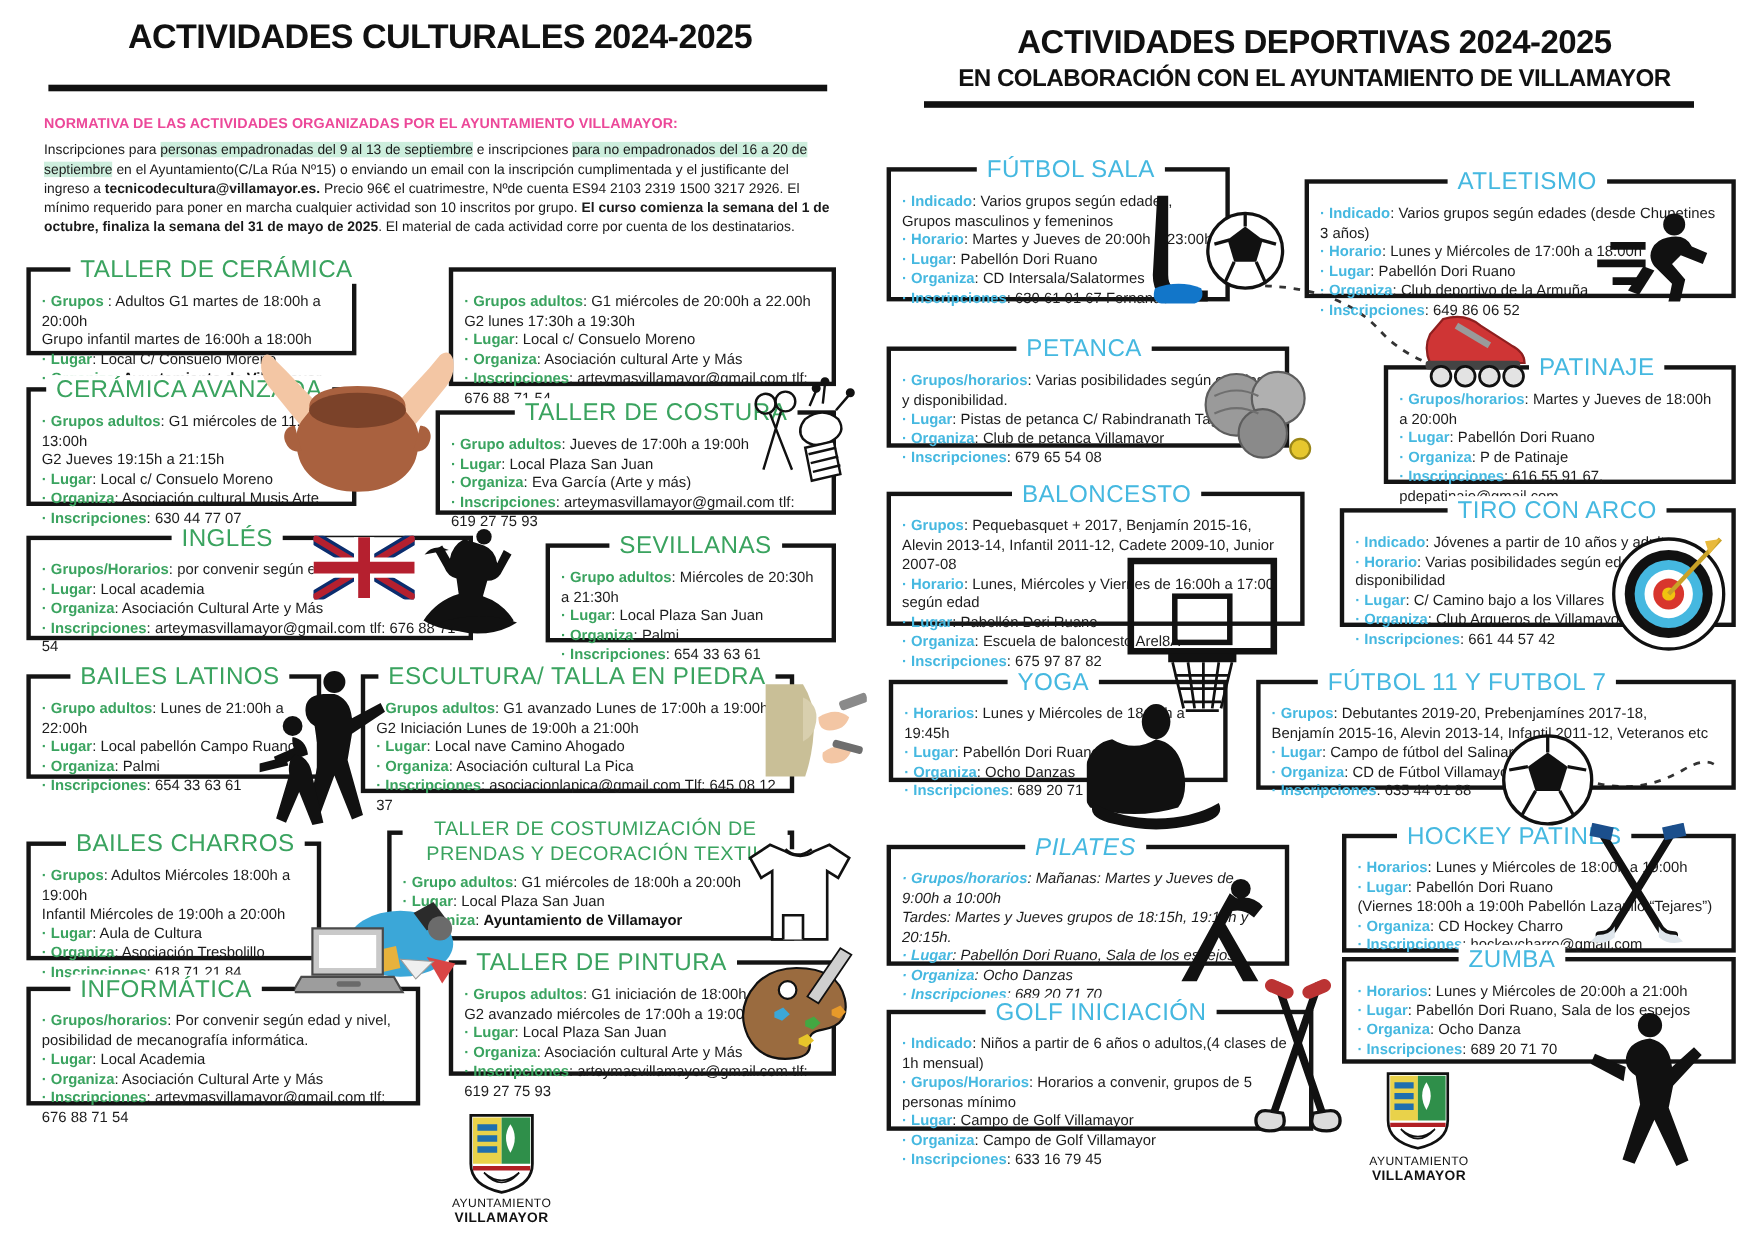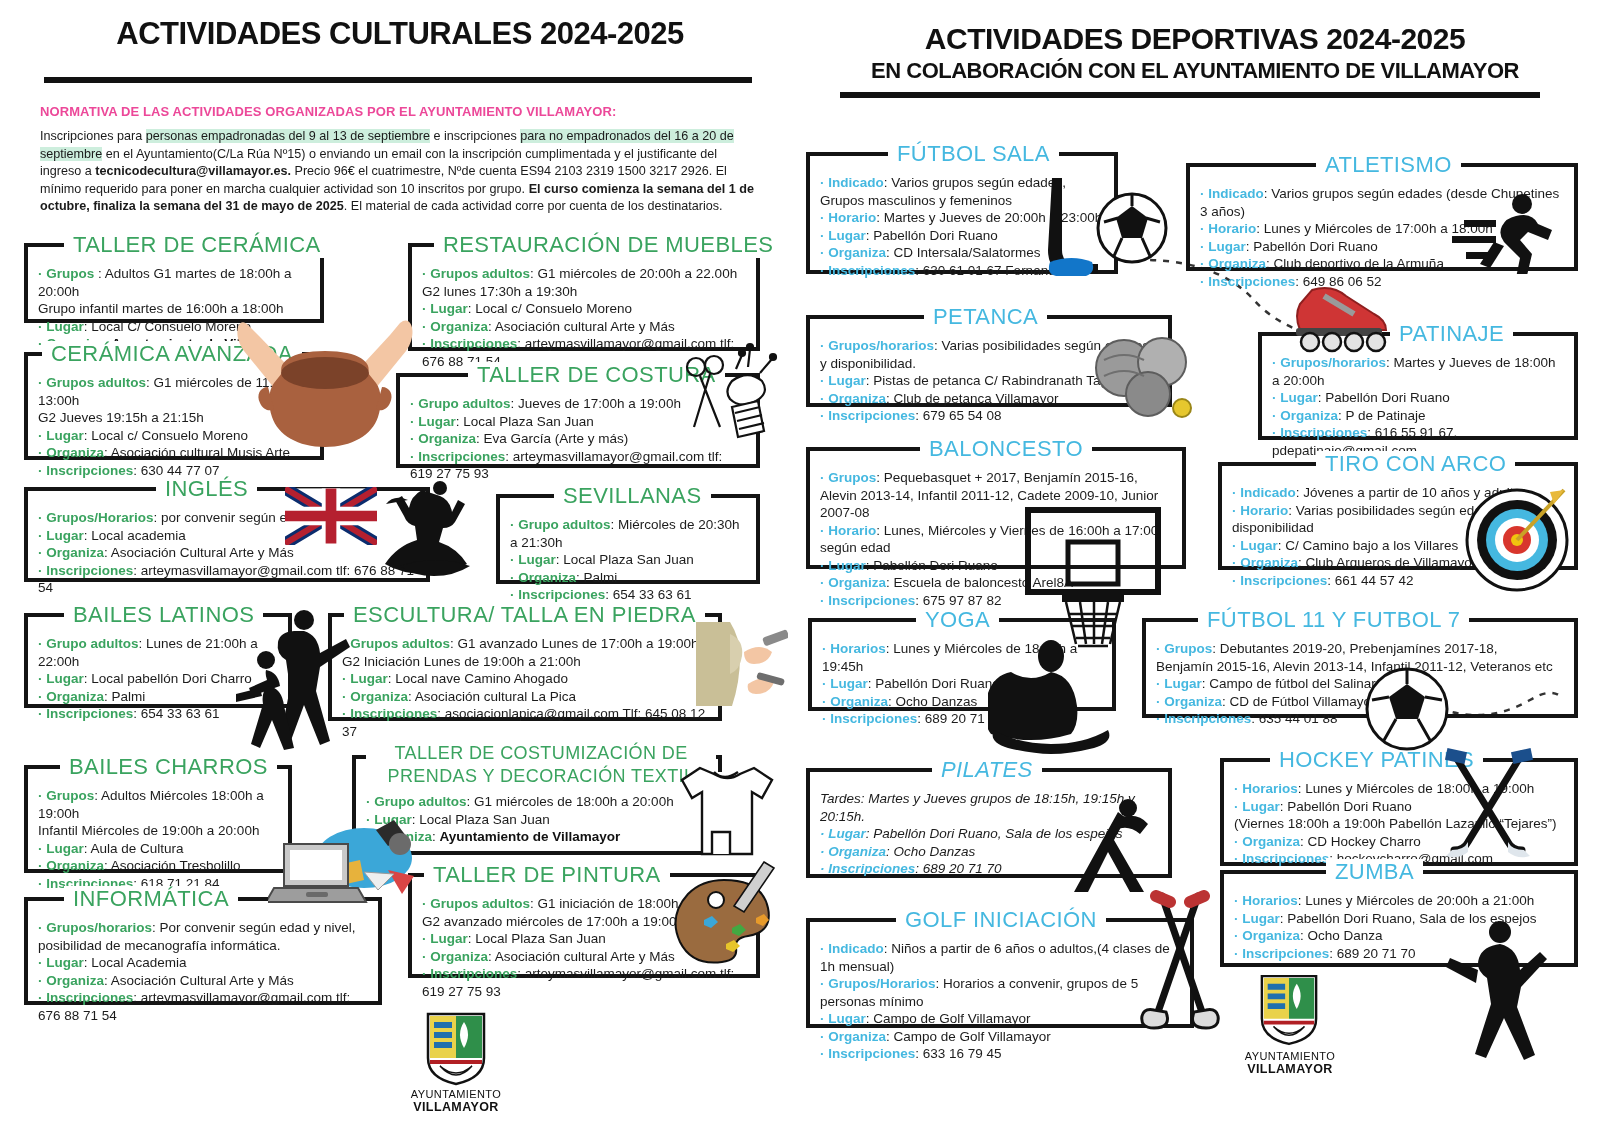--- a/index.html
+++ b/index.html
@@ -226,21 +226,21 @@
         <div class="ln"><span class="k">· Lugar</span>: <span>Local academia</span></div>
         <div class="ln"><span class="k">· Organiza</span>: <span> Asociación Cultural Arte y Más</span></div>
         <div class="ln"><span class="k">· Inscripciones</span>: <span>arteymasvillamayor@gmail.com tlf: 676 88 71 54</span></div>
       </div>
   </div>
 
   <div class="box cult" style="left:24px;top:613px;width:268px;height:95px;">
     <div class="title" style="left:36px;">BAILES LATINOS</div>
     <div class="body" id="c3">
         <div class="ln"><span class="k">· Grupo adultos</span>: <span>Lunes de 21:00h a 22:00h</span></div>
-        <div class="ln"><span class="k">· Lugar</span>: <span>Local pabellón Dori Charro</span></div>
+        <div class="ln"><span class="k">· Lugar</span>: <span>Local pabellón Campo Ruano</span></div>
         <div class="ln"><span class="k">· Organiza</span>: <span>Palmi</span></div>
         <div class="ln"><span class="k">· Inscripciones</span>: <span>654 33 63 61</span></div>
       </div>
   </div>
 
   <div class="box cult" style="left:24px;top:765px;width:268px;height:108px;">
     <div class="title" style="left:32px;">BAILES CHARROS</div>
     <div class="body" id="c4">
         <div class="ln"><span class="k">· Grupos</span>: <span>Adultos Miércoles 18:00h a 19:00h</span></div>
         <div class="ln"><span>Infantil Miércoles de 19:00h a 20:00h</span></div>
@@ -254,21 +254,20 @@
     <div class="title" style="left:36px;">INFORMÁTICA</div>
     <div class="body" id="c5">
         <div class="ln"><span class="k">· Grupos/horarios</span>: <span>Por convenir según edad y nivel, posibilidad de mecanografía informática.</span></div>
         <div class="ln"><span class="k">· Lugar</span>: <span>Local Academia</span></div>
         <div class="ln"><span class="k">· Organiza</span>: <span>Asociación Cultural Arte y Más</span></div>
         <div class="ln"><span class="k">· Inscripciones</span>: <span>arteymasvillamayor@gmail.com tlf: 676 88 71 54</span></div>
       </div>
   </div>
 
   <div class="box cult" style="left:408px;top:243px;width:352px;height:108px;">
-    <div class="title" style="left:22px;">RESTAURACIÓN DE MUEBLES</div>
     <div class="body" id="c6">
         <div class="ln"><span class="k">· Grupos adultos</span>: <span>G1 miércoles de 20:00h a 22.00h</span></div>
         <div class="ln"><span>G2 lunes 17:30h a 19:30h</span></div>
         <div class="ln"><span class="k">· Lugar</span>: <span>Local c/ Consuelo Moreno</span></div>
         <div class="ln"><span class="k">· Organiza</span>: <span>Asociación cultural Arte y Más</span></div>
         <div class="ln"><span class="k">· Inscripciones</span>: <span>arteymasvillamayor@gmail.com tlf: 676 88 71 54</span></div>
       </div>
   </div>
 
   <div class="box cult" style="left:396px;top:373px;width:364px;height:95px;">
@@ -497,20 +496,21 @@
         <div class="ln"><span class="k">· Horarios</span>: <span>Lunes y Miércoles de 18:30h a 19:45h</span></div>
         <div class="ln"><span class="k">· Lugar</span>: <span>Pabellón Dori Ruano</span></div>
         <div class="ln"><span class="k">· Organiza</span>: <span>Ocho Danzas</span></div>
         <div class="ln"><span class="k">· Inscripciones</span>: <span>689 20 71 70</span></div>
       </div>
   </div>
 
   <div class="box dep" style="left:806px;top:768px;width:366px;height:110px;font-style:italic;">
     <div class="title" style="left:122px;">PILATES</div>
     <div class="body" id="d4">
+        <div class="ln"><span class="k">· Grupos/horarios</span>: <span>Mañanas: Martes y Jueves de 9:00h a 10:00h</span></div>
         <div class="ln"><span>Tardes: Martes y Jueves grupos de 18:15h, 19:15h y 20:15h.</span></div>
         <div class="ln"><span class="k">· Lugar</span>: <span>Pabellón Dori Ruano, Sala de los espejos</span></div>
         <div class="ln"><span class="k">· Organiza</span>: <span>Ocho Danzas</span></div>
         <div class="ln"><span class="k">· Inscripciones</span>: <span>689 20 71 70</span></div>
       </div>
   </div>
 
   <div class="box dep" style="left:806px;top:918px;width:388px;height:110px;">
     <div class="title" style="left:86px;">GOLF INICIACIÓN</div>
     <div class="body" id="d5">

